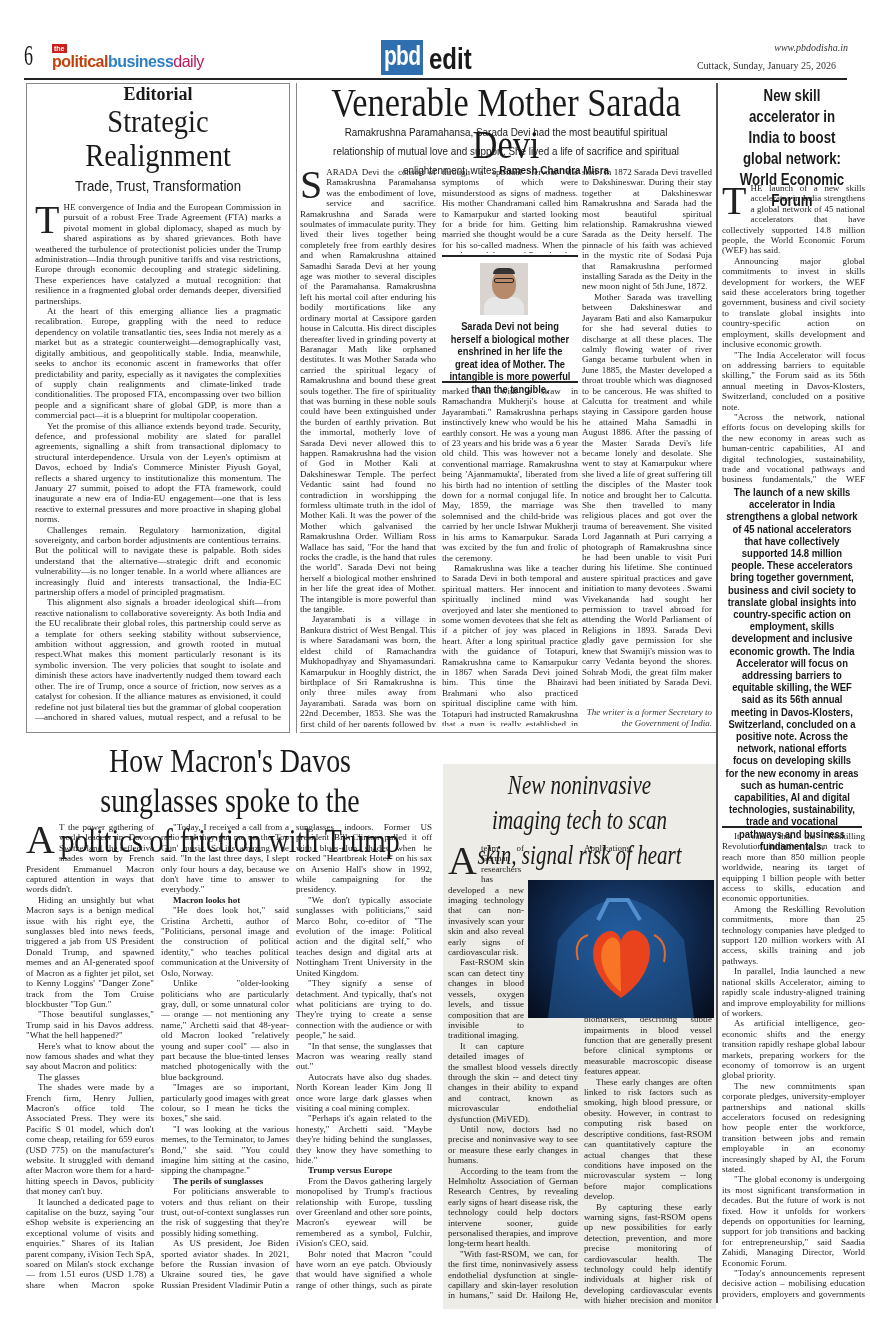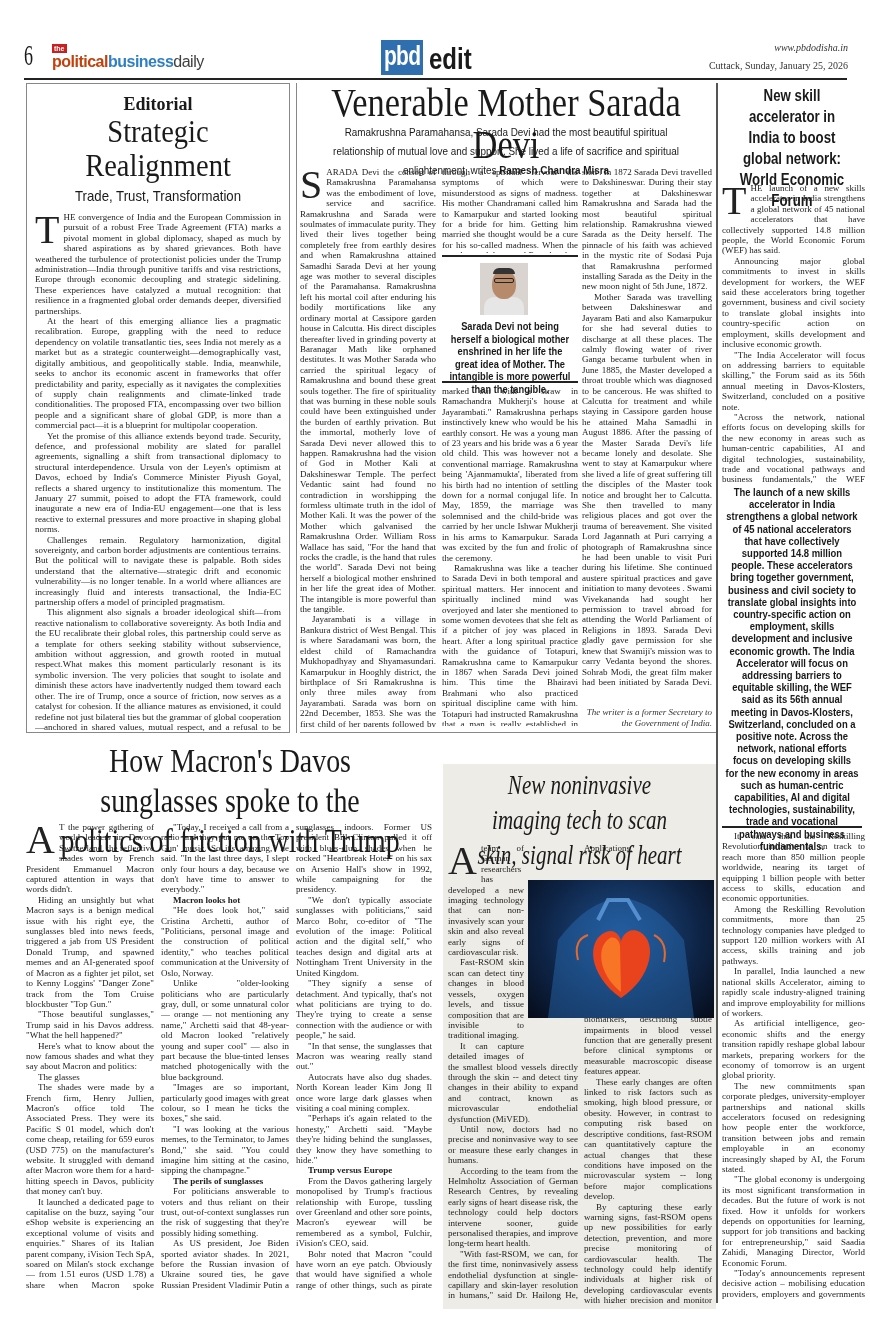--- a/index.html
+++ b/index.html
@@ -4,36 +4,36 @@
 <style>
 *{box-sizing:border-box;margin:0;padding:0}
 html,body{width:870px;height:1343px;background:#fff;overflow:hidden}
 body{font-family:"Liberation Serif",serif;color:#1a1a1a;position:relative}
 .abs{position:absolute}
 
 .mast{left:0;top:0;width:870px;height:82px}
 .pg{left:24px;top:40px;font-family:"Liberation Serif",serif;font-size:30px;line-height:30px;transform:scaleX(.6);transform-origin:left}
 .logo-the{left:52px;top:44px;background:#cc1f1f;color:#fff;font-family:"Liberation Sans",sans-serif;font-size:7px;font-weight:bold;padding:0 2px;line-height:9px}
 .logo{left:52px;top:53px;font-family:"Liberation Sans",sans-serif;font-size:16px;font-weight:bold;letter-spacing:-.5px;line-height:18px}
-.logo .p1{color:#c2410c}.logo .p2{color:#2f7fc4}.logo .p3{color:#404040;font-weight:normal}
+.logo .p1{color:#c2410c}.logo .p2{color:#2f7fc4}.logo .p3{color:#be185d;font-weight:normal}
 .pbd{left:381px;top:41px;height:34px;display:flex;align-items:flex-end;gap:6px}
 .pbd-box{background:#2f6fb0;color:#fff;font-family:"Liberation Sans",sans-serif;font-weight:bold;font-size:28px;line-height:32px;padding:0 4px;transform:scaleX(.75);transform-origin:left;letter-spacing:-1px;border-bottom:3px solid #2f6fb0}
 .pbd-edit{font-family:"Liberation Sans",sans-serif;font-weight:bold;font-size:30px;line-height:32px;margin-left:-14px;transform:scaleX(.8);transform-origin:left}
 .site{right:22px;top:42px;font-size:10px;font-style:italic;text-align:right;color:#333}
-.date{right:22px;top:60px;font-size:10px;text-align:left;color:#333}
+.date{right:34px;top:60px;font-size:10px;text-align:left;color:#333}
 .rule{left:24px;top:78px;width:823px;height:2px;background:#222}
 
 .box{border:1px solid #888}
 .col{font-size:9px;line-height:10.4px;text-align:justify;hyphens:auto;overflow:hidden;color:#222}
 .col p{text-indent:12px}
 .col p.ni{text-indent:0}
 .drop{float:left;font-size:40px;line-height:32px;margin:2px 4px 0 0;font-family:"Liberation Serif",serif}
 
 .ed{left:26px;top:83px;width:264px;height:650px;padding:0 8px}
-.ed-kick{text-align:center;font-size:18px;font-weight:bold;margin-top:10px}
+.ed-kick{text-align:center;font-size:18px;font-weight:bold;}
 .ed-title{text-align:center;font-size:31px;line-height:34px;transform:scaleX(.92)}
 .ed-sub{text-align:center;font-family:"Liberation Sans",sans-serif;font-size:15px;margin:4px 0 8px;transform:scaleX(.88)}
 
 .sar-title{left:300px;top:82px;width:412px;text-align:center;font-size:40px;line-height:42px;transform:scaleX(.86)}
 .sar-deck{left:300px;top:123px;width:412px;text-align:center;font-family:"Liberation Sans",sans-serif;font-size:11.5px;line-height:19px;transform:scaleX(.86)}
 .sar-deck b{font-weight:bold}
 .sar-c1{left:300px;top:167px;width:136px;height:560px}
 .sar-c2{left:442px;top:167px;width:136px;height:86px}
 .sar-c2b{left:442px;top:386px;width:136px;height:340px}
 .sar-c3{left:582px;top:167px;width:130px;height:520px}

